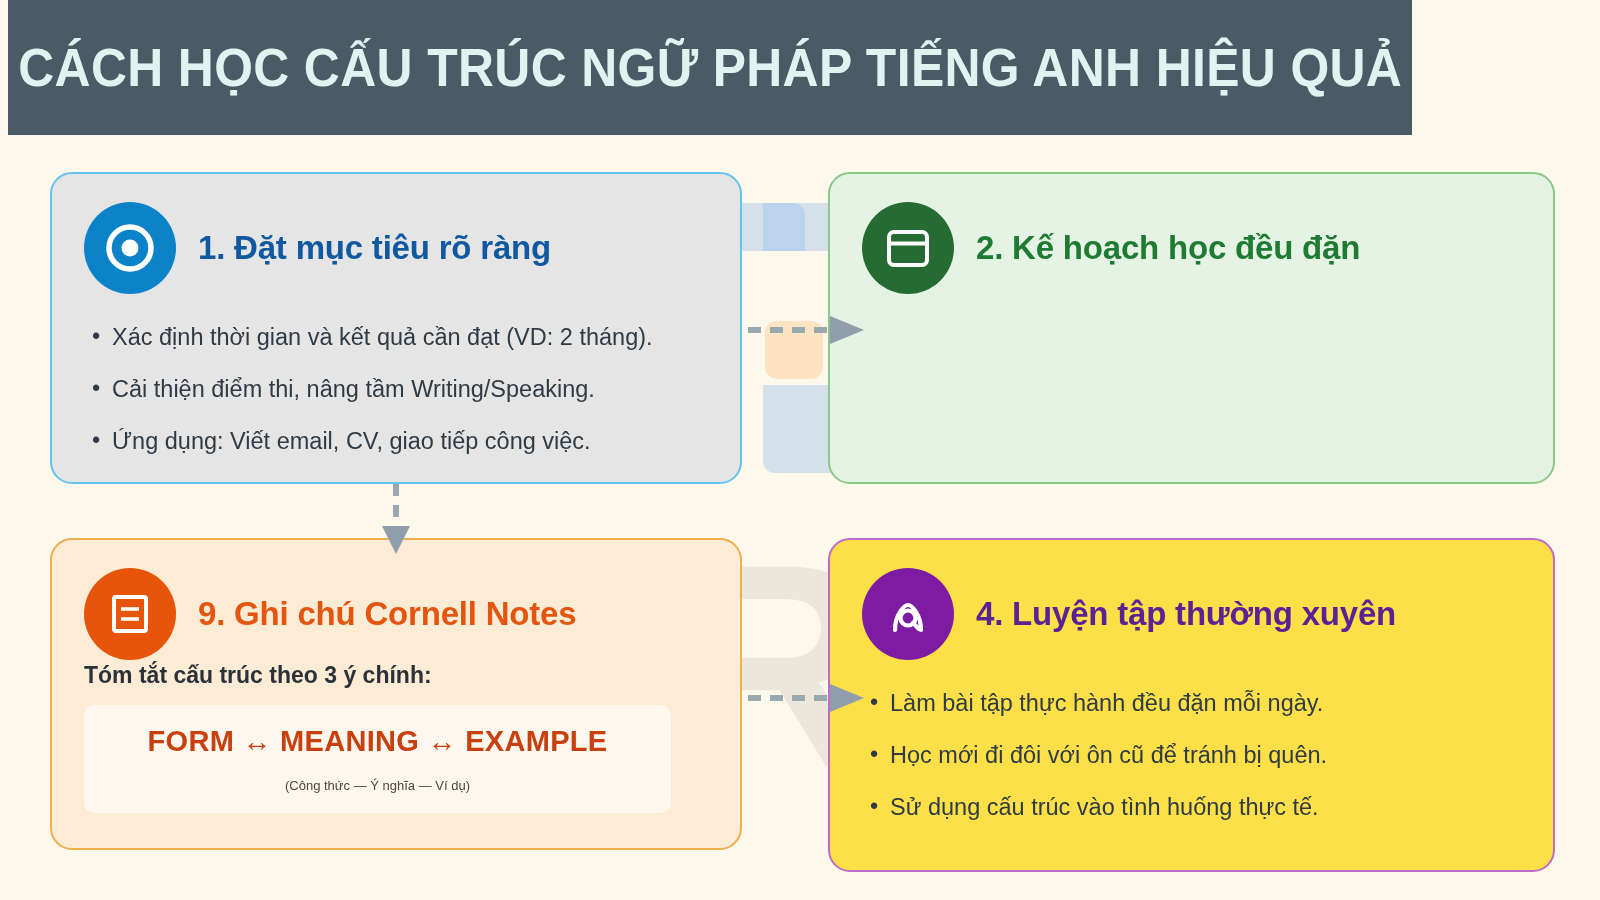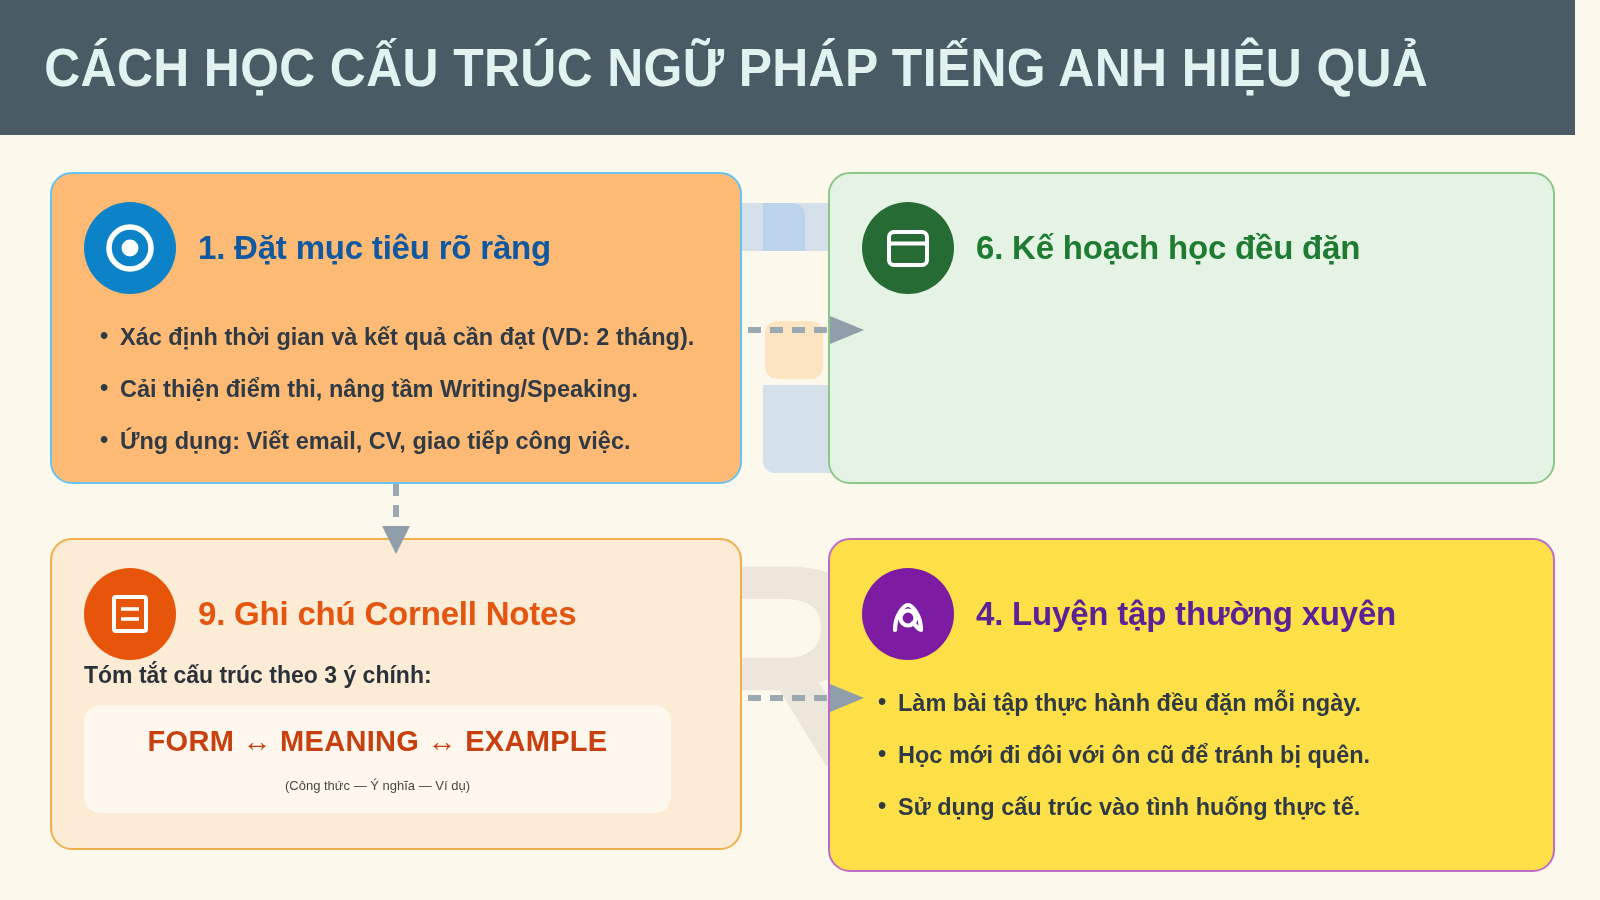--- a/index.html
+++ b/index.html
@@ -18,26 +18,27 @@
     position: relative;
     width: 1600px;
     height: 900px;
     background: #FDF8EC;
     overflow: hidden;
   }
 
   
   .header-bar {
     position: absolute;
-    left: 0; top: 0;
-    width: 1575px;
+    left: 8px; top: 0;
+    width: 1404px;
     height: 135px;
     background: #4B5B66;
     display: flex;
     align-items: center;
+    justify-content: center;
     z-index: 40;
   }
   .header-title {
     color: #E2F2F1;
     font-family: "Liberation Sans Narrow", "Liberation Sans", sans-serif;
     font-size: 53px;
     font-weight: bold;
     letter-spacing: 0.4px;
     transform: scaleX(0.94);
     white-space: nowrap;
@@ -98,25 +99,24 @@
     justify-content: center;
   }
   .badge svg { display: block; }
   .card-title {
     font-size: 33px;
     font-weight: bold;
     letter-spacing: -0.2px;
     white-space: nowrap;
   }
   .bullets {
-    margin: 16px;
+    margin: 8px;
     padding: 0;
     list-style: none;
     margin-top: 26px;
-    font-weight: bold;
   }
   .bullets li {
     font-size: 23.5px;
     color: #2F3A44;
     line-height: 1.28;
     margin-bottom: 22px;
     padding-left: 20px;
     position: relative;
     white-space: nowrap;
   }
@@ -124,21 +124,21 @@
     content: "\2022";
     position: absolute;
     left: 0;
     top: -1px;
     color: #2F3A44;
   }
 
   
   #card-1 {
     left: 50px; top: 172px; width: 692px; height: 312px;
-    background: #fdba74; border-color: #61C3EE;
+    background: #e5e5e5; border-color: #61C3EE;
   }
   #card-1 .badge { background: #0C83C8; }
   #card-1 .card-title { color: #1059A0; }
 
   
   #card-2 {
     left: 828px; top: 172px; width: 727px; height: 312px;
     background: #E4F3E3; border-color: #8CC78A;
   }
   #card-2 .badge { background: #256B33; }
@@ -163,21 +163,21 @@
   
   .summary-label {
     font-size: 23px;
     font-weight: bold;
     color: #2B3138;
     white-space: nowrap;
   }
   .formula-box {
     margin-top: 16px;
     background: #FEF7ED;
-    border-radius: 16px;
+    border-radius: 10px;
     height: 108px;
     width: 587px;
     display: flex;
     flex-direction: column;
     align-items: center;
     justify-content: center;
     gap: 20px;
   }
   .formula-main {
     font-size: 29px;
@@ -237,21 +237,21 @@
   </div>
 
   <div class="card" id="card-2">
     <div class="card-head">
       <div class="badge">
         <svg width="52" height="52" viewBox="0 0 52 52" aria-hidden="true">
           <rect x="7" y="10" width="38" height="33" rx="5" ry="5" fill="none" stroke="#ffffff" stroke-width="4"></rect>
           <line x1="7" y1="21.5" x2="45" y2="21.5" stroke="#ffffff" stroke-width="4"></line>
         </svg>
       </div>
-      <div class="card-title">6. Kế hoạch học đều đặn</div>
+      <div class="card-title">2. Kế hoạch học đều đặn</div>
     </div>
   </div>
 
   <div class="card" id="card-3">
     <div class="card-head">
       <div class="badge">
         <svg width="50" height="50" viewBox="0 0 50 50" aria-hidden="true">
           <rect x="9" y="8" width="32" height="34" rx="2" ry="2" fill="none" stroke="#ffffff" stroke-width="4"></rect>
           <line x1="16" y1="20" x2="34" y2="20" stroke="#ffffff" stroke-width="3.6"></line>
           <line x1="16" y1="30" x2="34" y2="30" stroke="#ffffff" stroke-width="3.6"></line>

